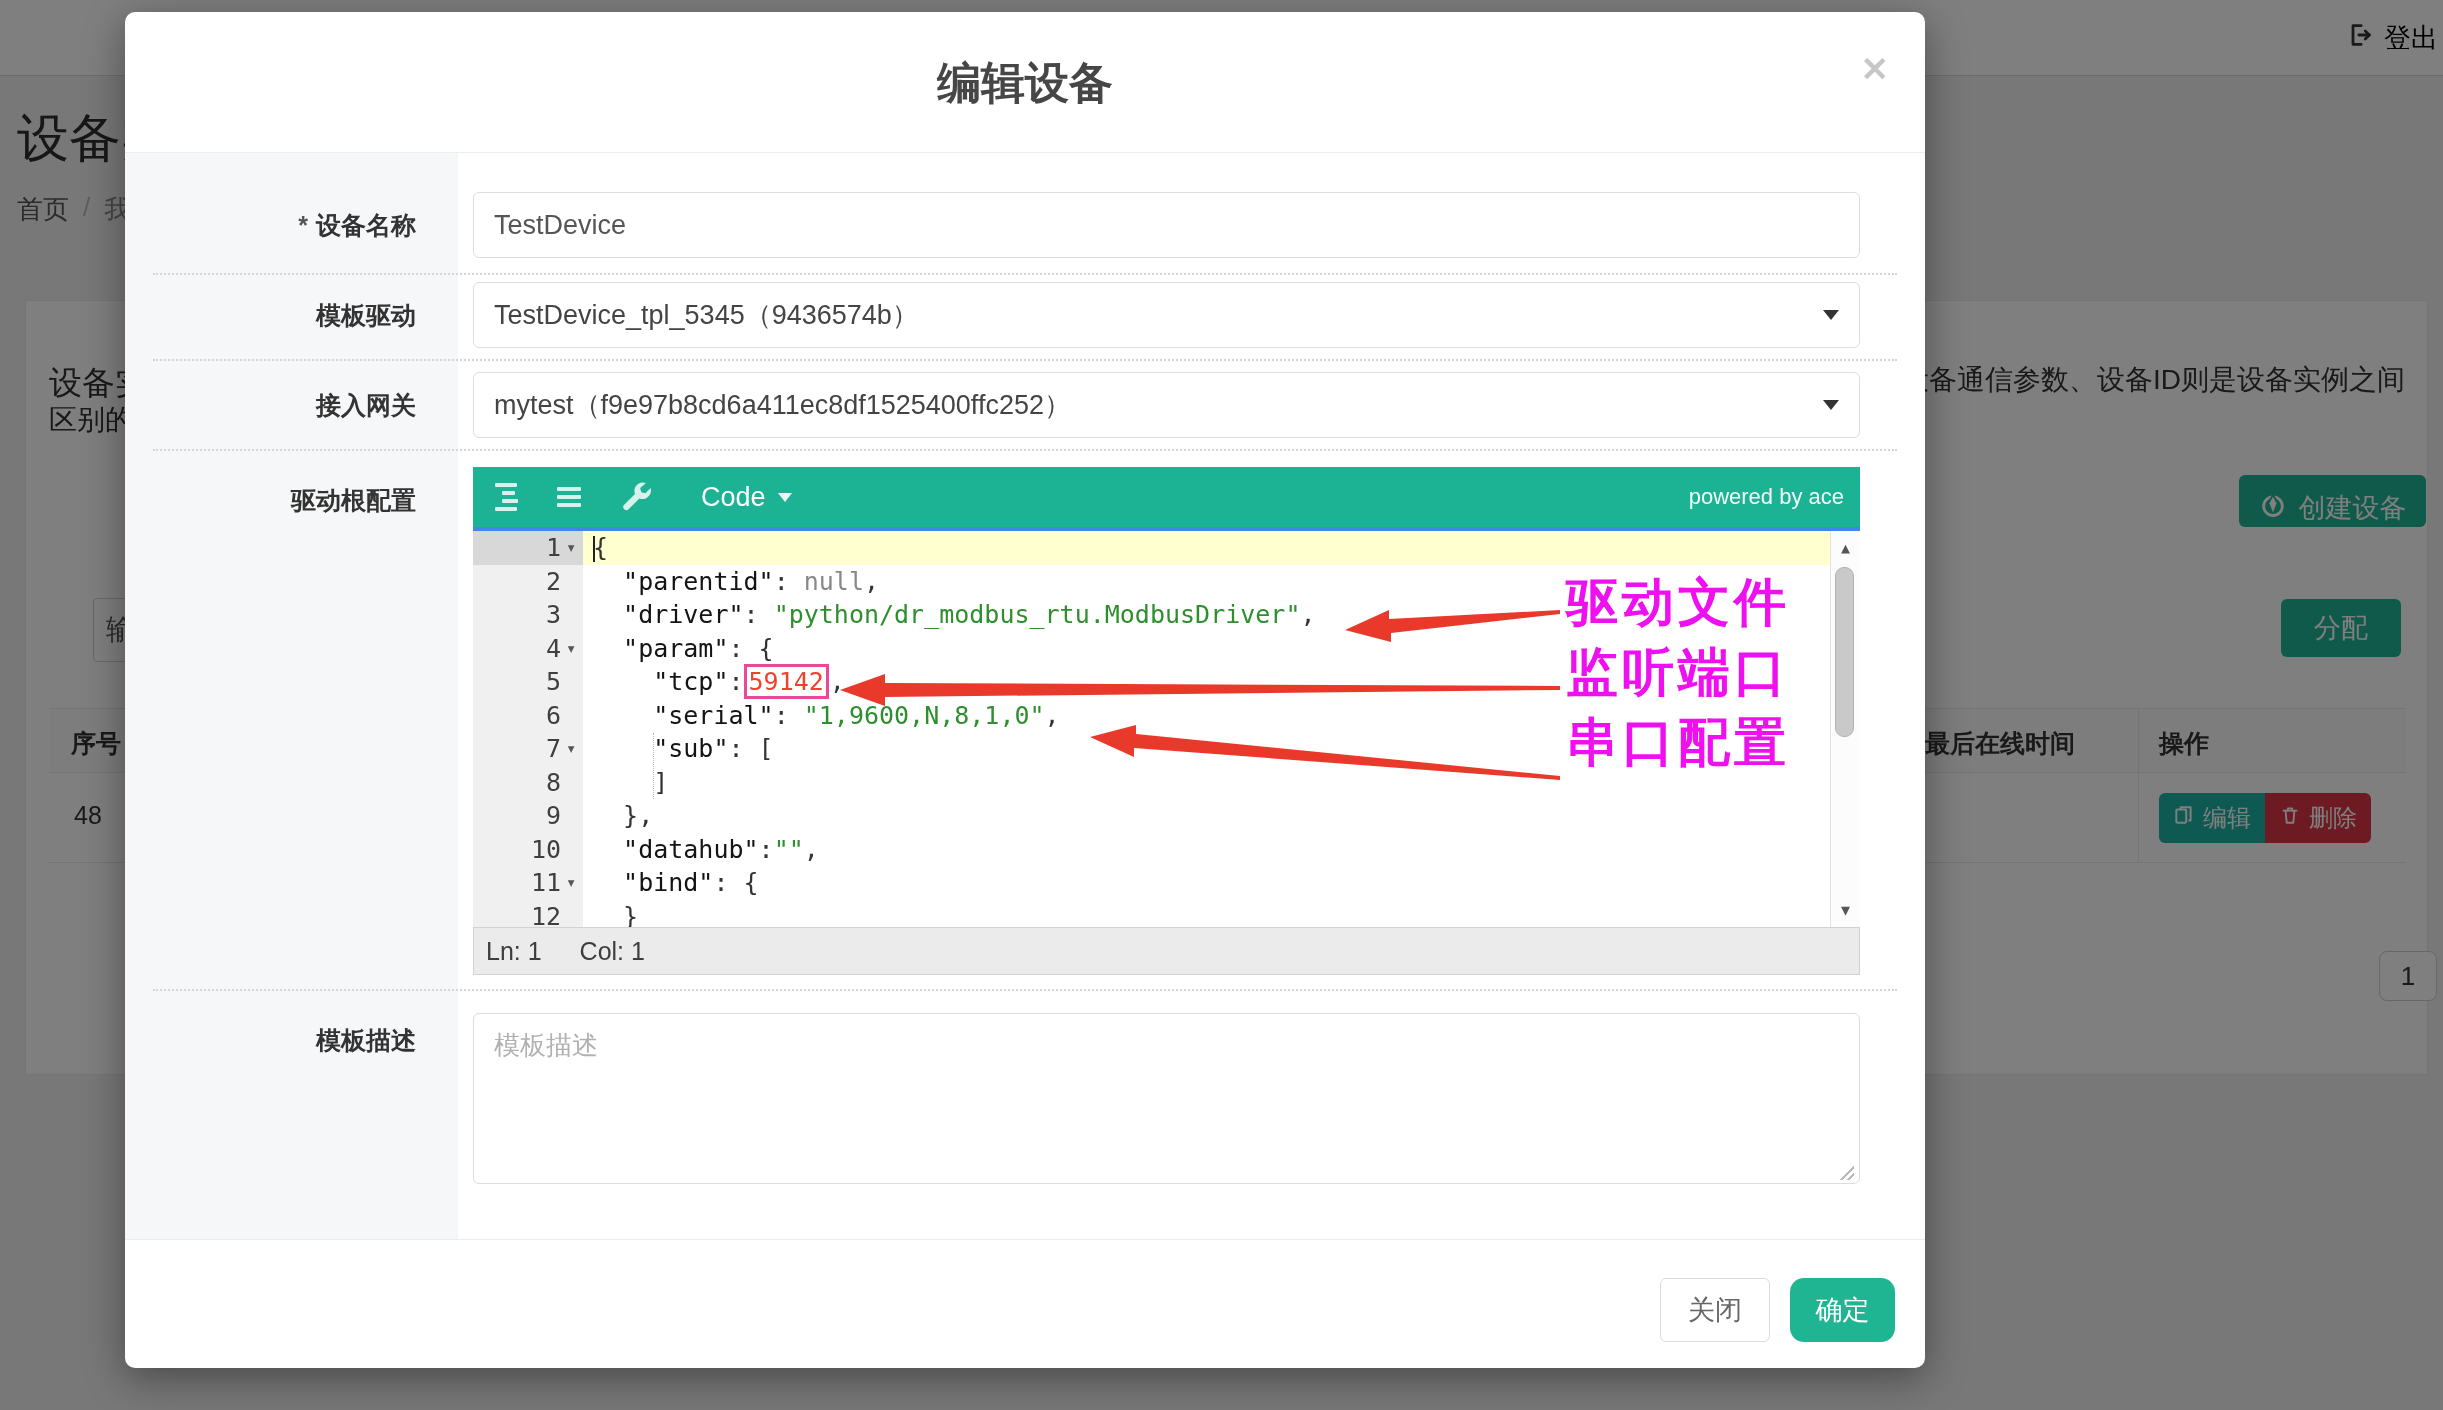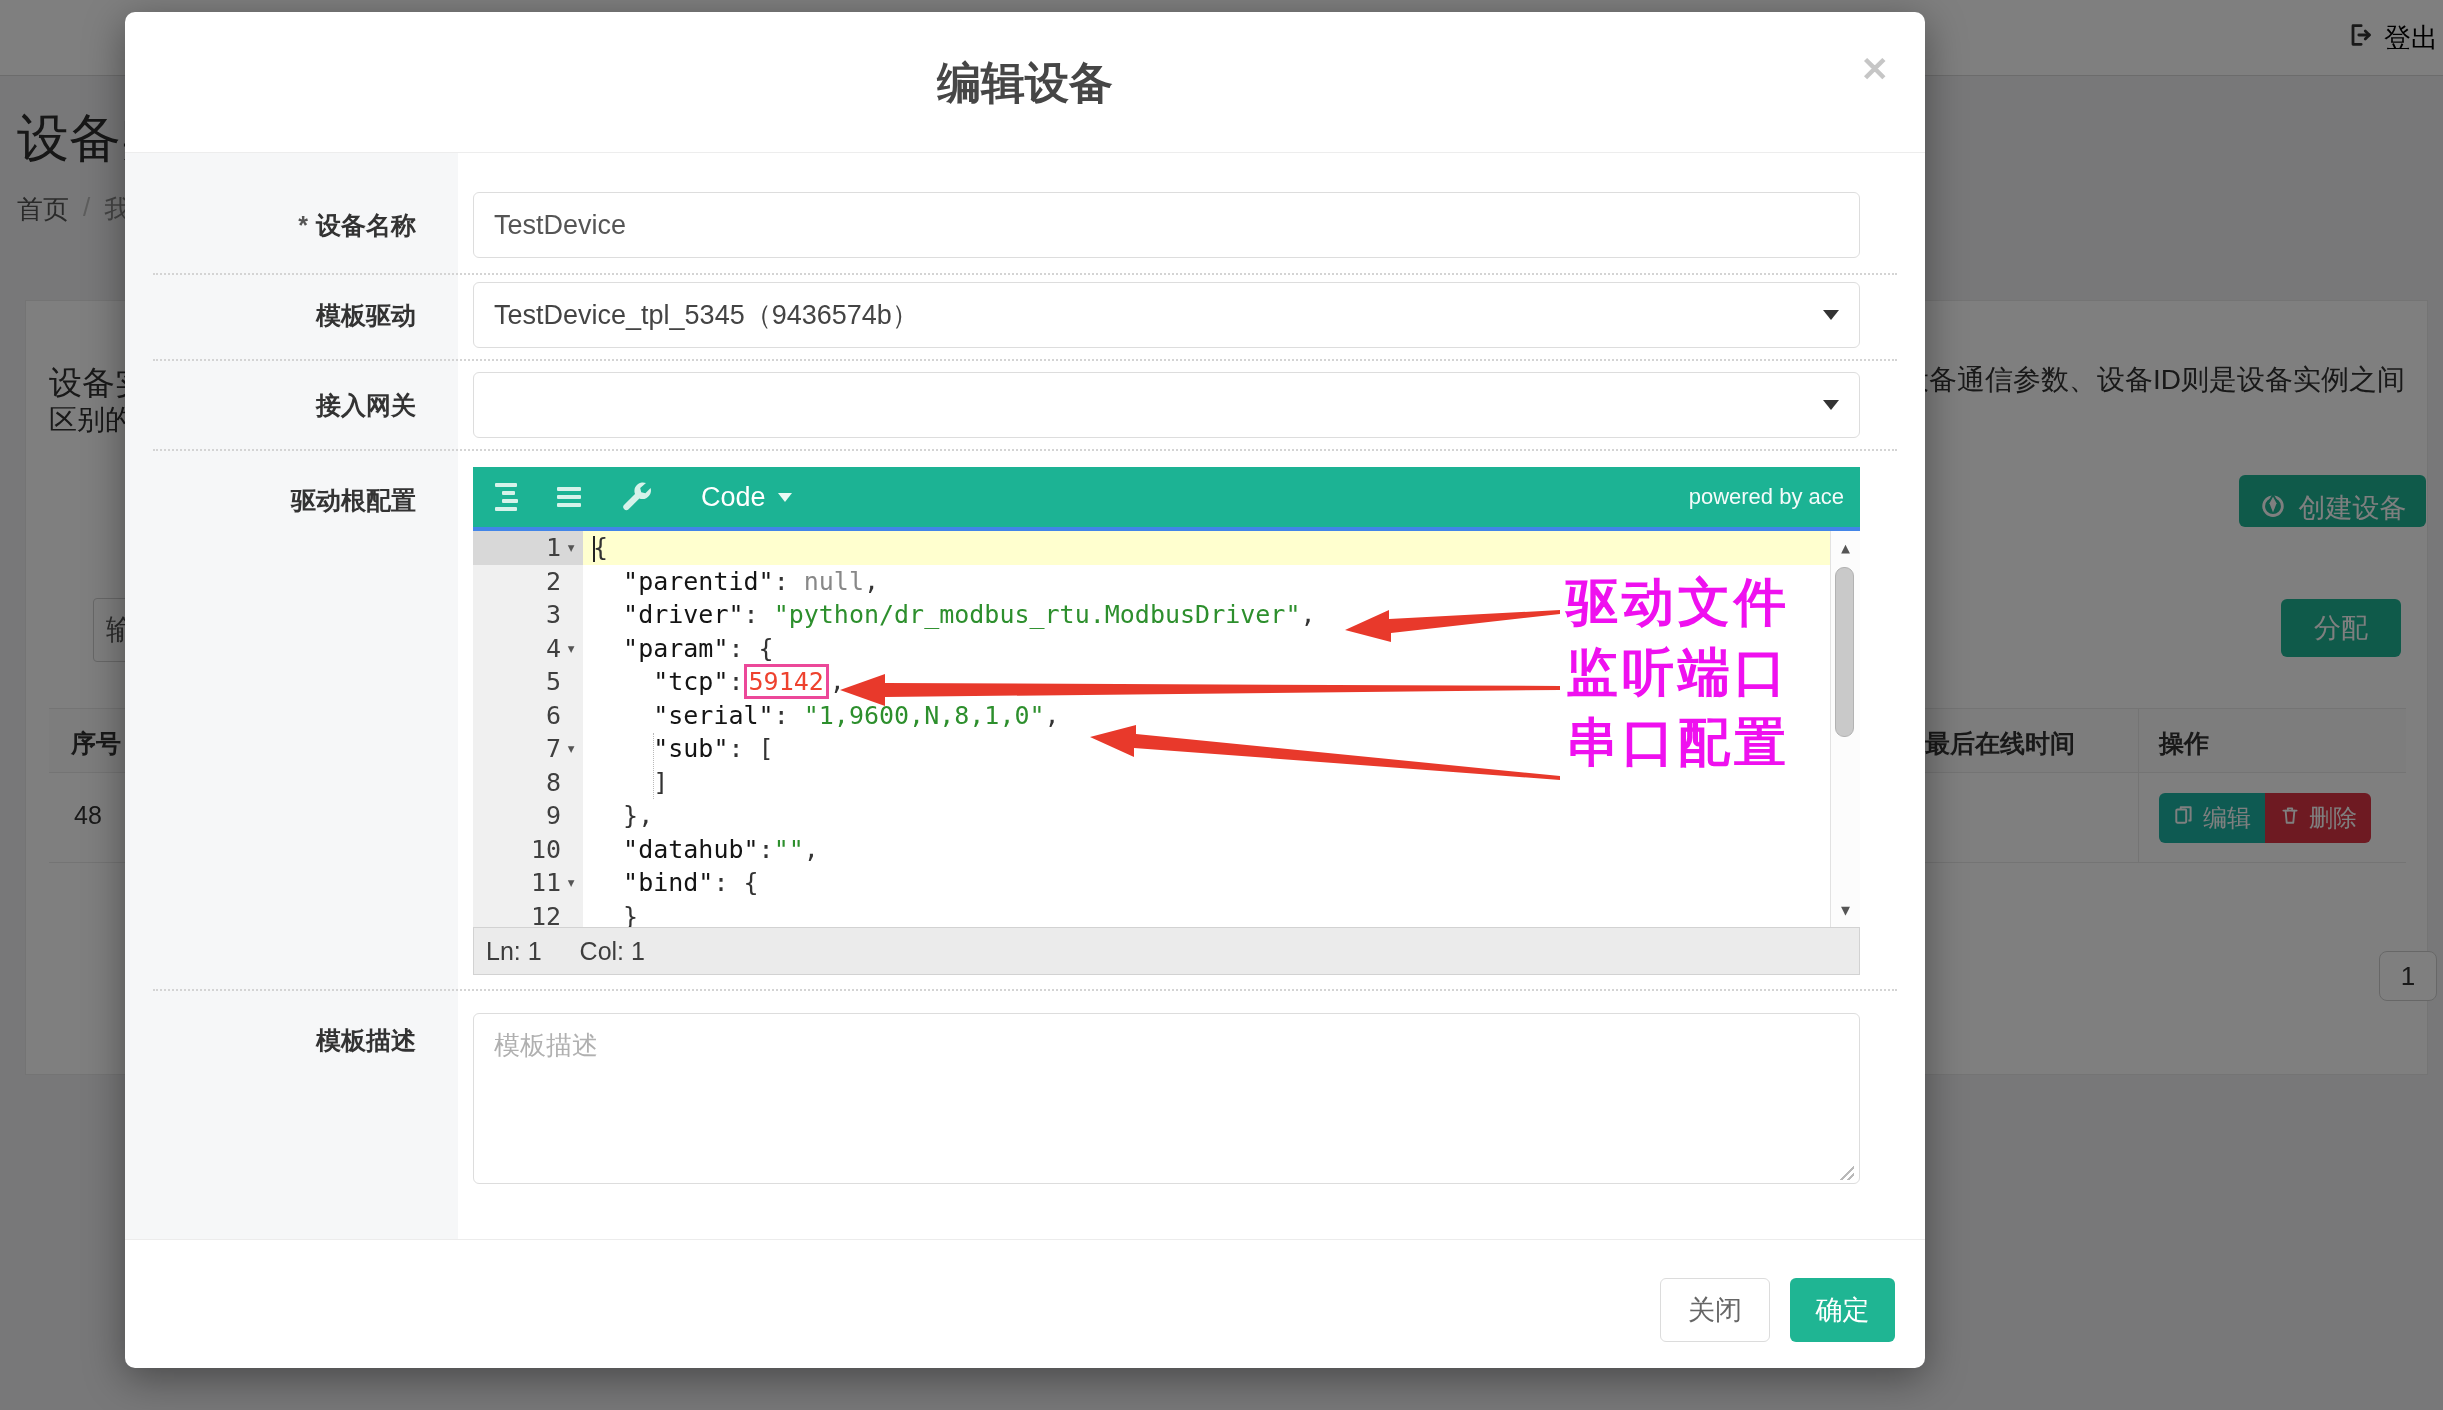--- a/index.html
+++ b/index.html
@@ -86,21 +86,21 @@
   
   .f-textarea{position:absolute;left:348px;top:1001px;width:1387px;height:171px;box-sizing:border-box;border:1px solid #ddd;border-radius:6px;
     font-size:26px;color:#555;padding:14px 20px;font-family:inherit;resize:none;}
   .f-textarea::placeholder{color:#b0b0b0;}
   .resize-handle{position:absolute;left:1713px;top:1152px;width:16px;height:16px;pointer-events:none;
     background:repeating-linear-gradient(-45deg,transparent 0 3px,#b9b9b9 3px 5px);
     clip-path:polygon(100% 0,100% 100%,0 100%);}
   
   .modal-footer-line{position:absolute;left:0;top:1227px;width:100%;height:1px;background:#ececec;}
   .close-btn{position:absolute;left:1535px;top:1266px;width:110px;height:64px;background:#fff;border:1px solid #dcdcdc;border-radius:6px;color:#666;font-size:27px;cursor:pointer;font-family:inherit;}
-  .ok-btn{position:absolute;left:1665px;top:1266px;width:105px;height:64px;background:#1fb593;border:none;border-radius:6px;color:#fff;font-size:27px;cursor:pointer;font-family:inherit;}
+  .ok-btn{position:absolute;left:1665px;top:1266px;width:105px;height:64px;background:#1fb593;border:none;border-radius:14px;color:#fff;font-size:27px;cursor:pointer;font-family:inherit;}
   
   .anno-svg{position:absolute;inset:0;z-index:40;pointer-events:none;}
   .anno-labels{position:absolute;inset:0;z-index:40;pointer-events:none;}
   .anno-text{position:absolute;left:1566px;font-size:52px;font-weight:bold;color:#ef10ef;letter-spacing:4px;line-height:1;white-space:nowrap;}
 </style>
 </head>
 <body>
 
 <div class="bg-page">
   <div class="navbar">
@@ -202,20 +202,21 @@
 
   <div class="f-label" style="top:270px;line-height:66px;">模板驱动</div>
   <div class="f-select" style="top:270px;">
     <span>TestDevice_tpl_5345（9436574b）</span>
     <span class="caret"></span>
   </div>
   <div class="dashed" style="top:347px;"></div>
 
   <div class="f-label" style="top:360px;line-height:66px;">接入网关</div>
   <div class="f-select" style="top:360px;">
+    <span>mytest（f9e97b8cd6a411ec8df1525400ffc252）</span>
     <span class="caret"></span>
   </div>
   <div class="dashed" style="top:437px;"></div>
 
   <div class="f-label" style="top:473px;line-height:30px;">驱动根配置</div>
   <div class="editor">
     <div class="ed-toolbar">
       <button class="ed-btn ed-btn1">
         <div class="bar" style="width:22px;"></div>
         <div class="bar" style="width:13px;margin-left:7px;"></div>

